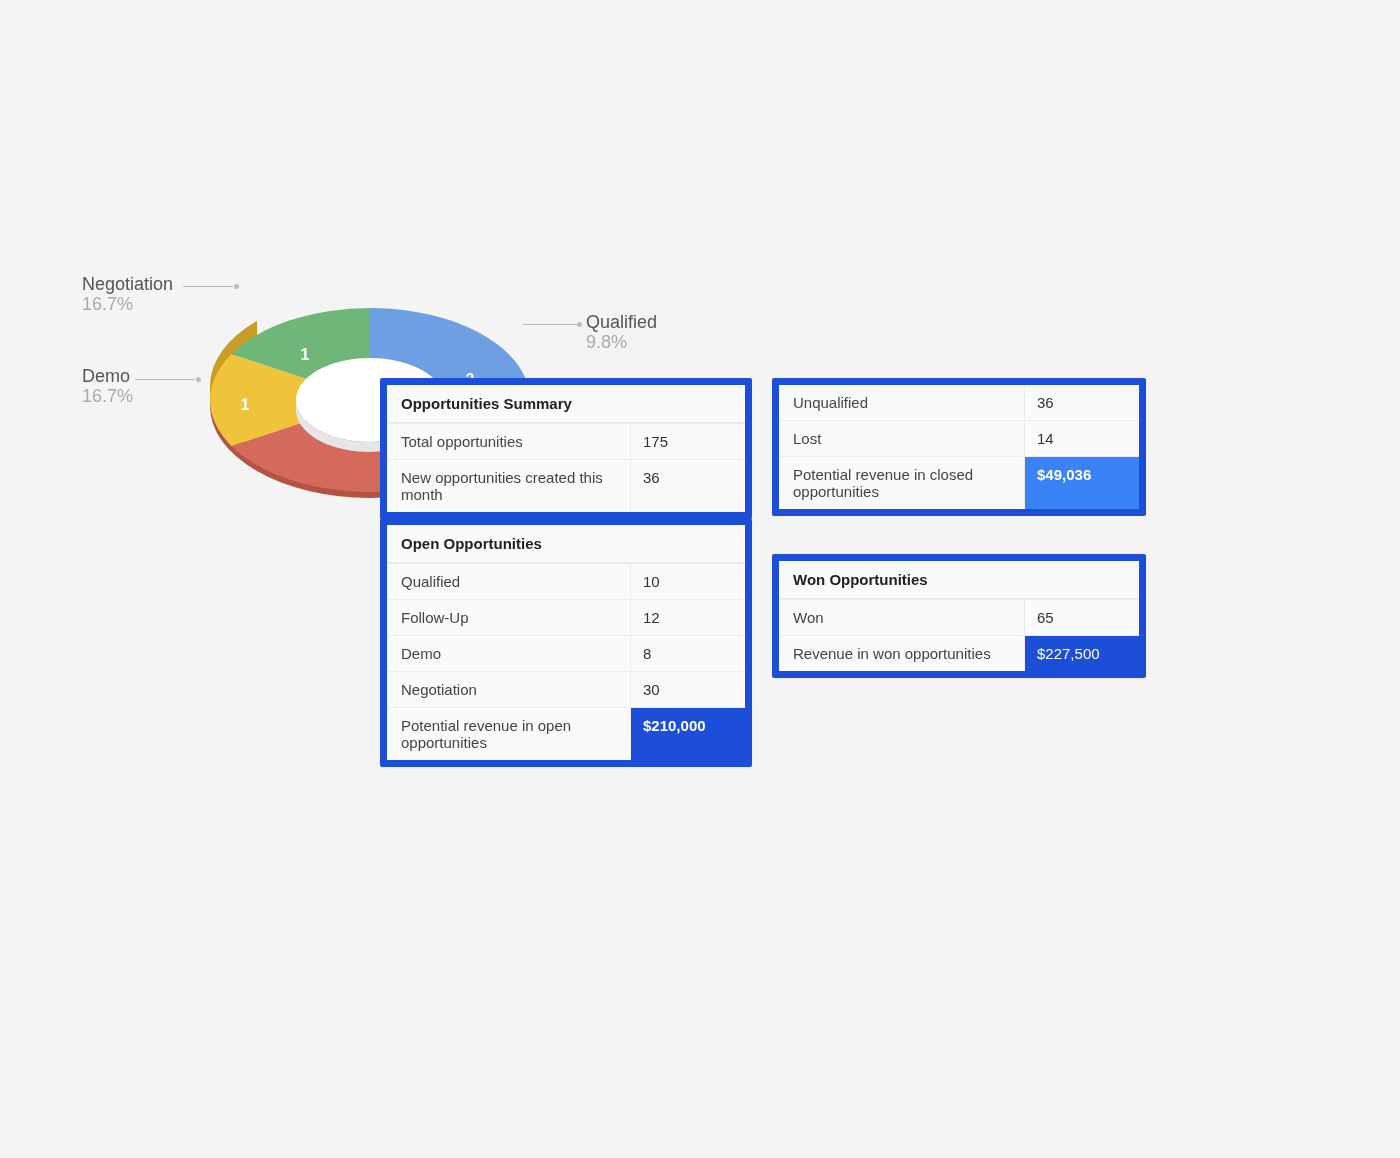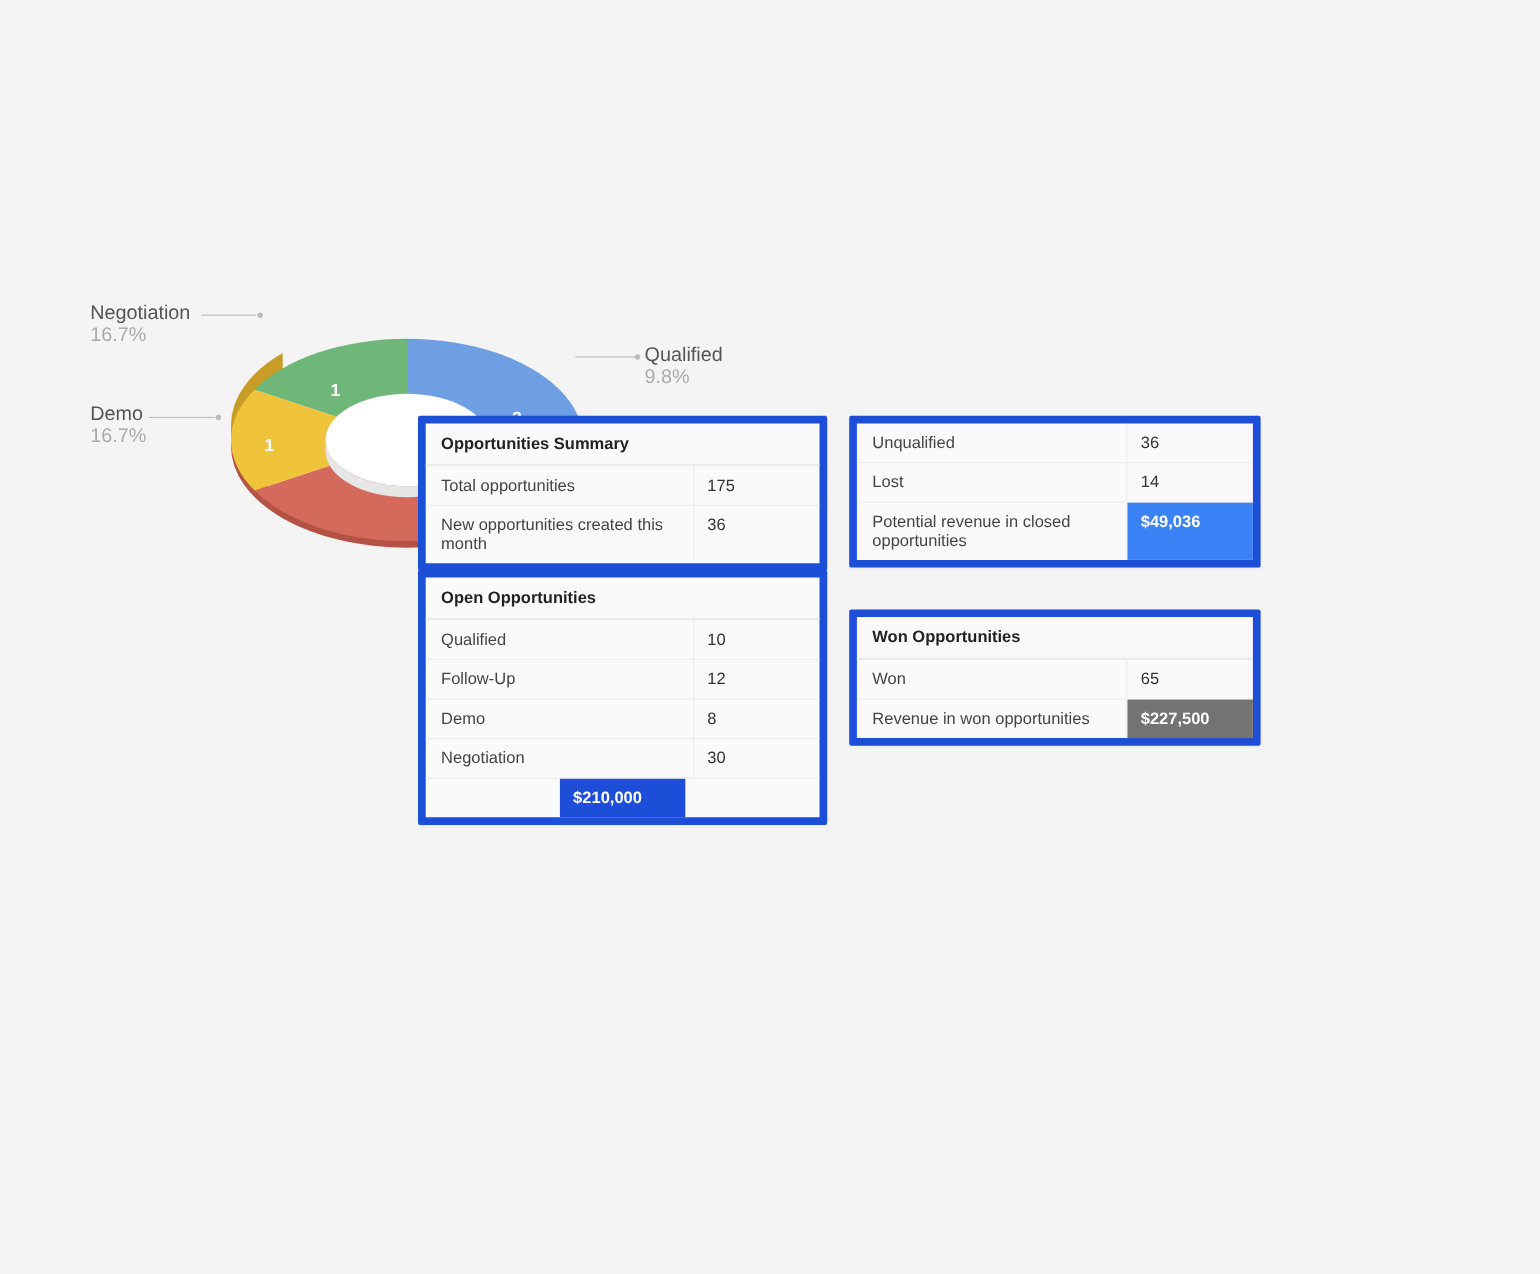--- a/index.html
+++ b/index.html
@@ -93,23 +93,23 @@
     background: #1d4ed8;
     color: #fff;
     font-weight: 700;
   }
   .highlight-red {
     background: #3b82f6;
     color: #fff;
     font-weight: 700;
   }
   .highlight-green {
-    background: #737373;
+    background: #1d4ed8;
     color: #fff;
-    font-weight: 700;
+    font-weight: 400;
   }
 
   .slice-num {
     font-weight: 700;
     font-size: 16px;
     fill: #fff;
   }
 </style>
 </head>
 <body>
@@ -192,20 +192,21 @@
     </div>
     <div class="row">
       <div class="cell-label">Demo</div>
       <div class="cell-value">8</div>
     </div>
     <div class="row">
       <div class="cell-label">Negotiation</div>
       <div class="cell-value">30</div>
     </div>
     <div class="row">
+      <div class="cell-label">Potential revenue in open opportunities</div>
       <div class="cell-value highlight-yellow">$210,000</div>
     </div>
   </div>
 
   <div class="panel" style="left:772px; top:378px; width:360px;">
     <div class="row">
       <div class="cell-label">Unqualified</div>
       <div class="cell-value">36</div>
     </div>
     <div class="row">

